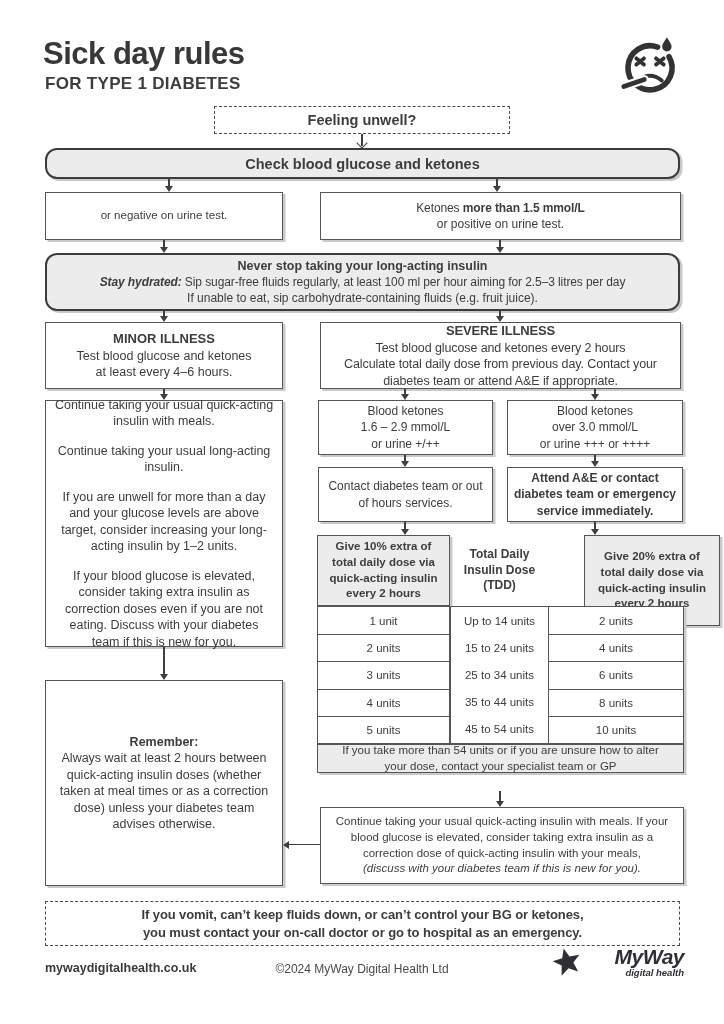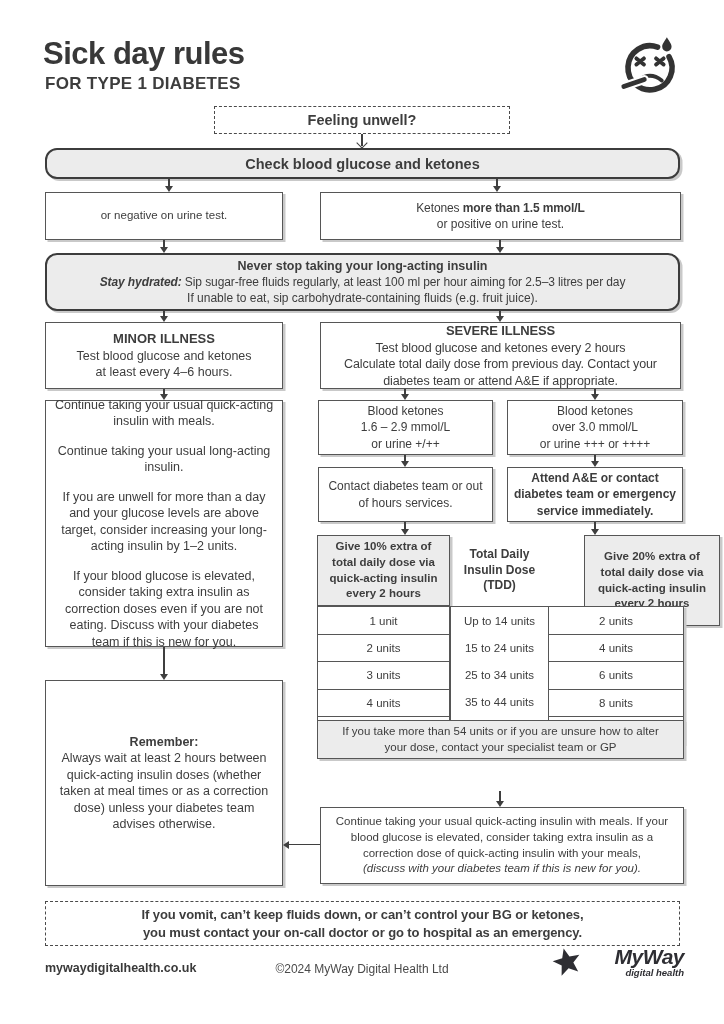--- a/index.html
+++ b/index.html
@@ -174,21 +174,21 @@
     <div class="cell">45 to 54 units</div>
   </div>
   <div class="col sep" style="left:548px;top:606px;width:136px;height:138px;">
     <div class="cell">2 units</div>
     <div class="cell">4 units</div>
     <div class="cell">6 units</div>
     <div class="cell">8 units</div>
     <div class="cell">10 units</div>
   </div>
 
-  <div class="box gray fs11" style="left:317px;top:720px;width:367px;height:39px;padding:0 20px;">
+  <div class="box gray fs11" style="left:317px;top:744px;width:367px;height:29px;padding:0 20px;">
     <span>If you take more than 54 units or if you are unsure how to alter your dose, contact your specialist team or GP</span>
   </div>
   <div class="va" style="left:494.5px;top:791px;height:16px;"></div>
 
   <div class="box fs11" style="left:320px;top:807px;width:364px;height:77px;padding:0 12px;">
     <span>Continue taking your usual quick-acting insulin with meals. If your blood glucose is elevated, consider taking extra insulin as a correction dose of quick-acting insulin with your meals,</span>
     <span class="it">(discuss with your diabetes team if this is new for you).</span>
   </div>
 
   <div class="box fs125" style="left:45px;top:680px;width:238px;height:206px;padding:7px 10px;">

